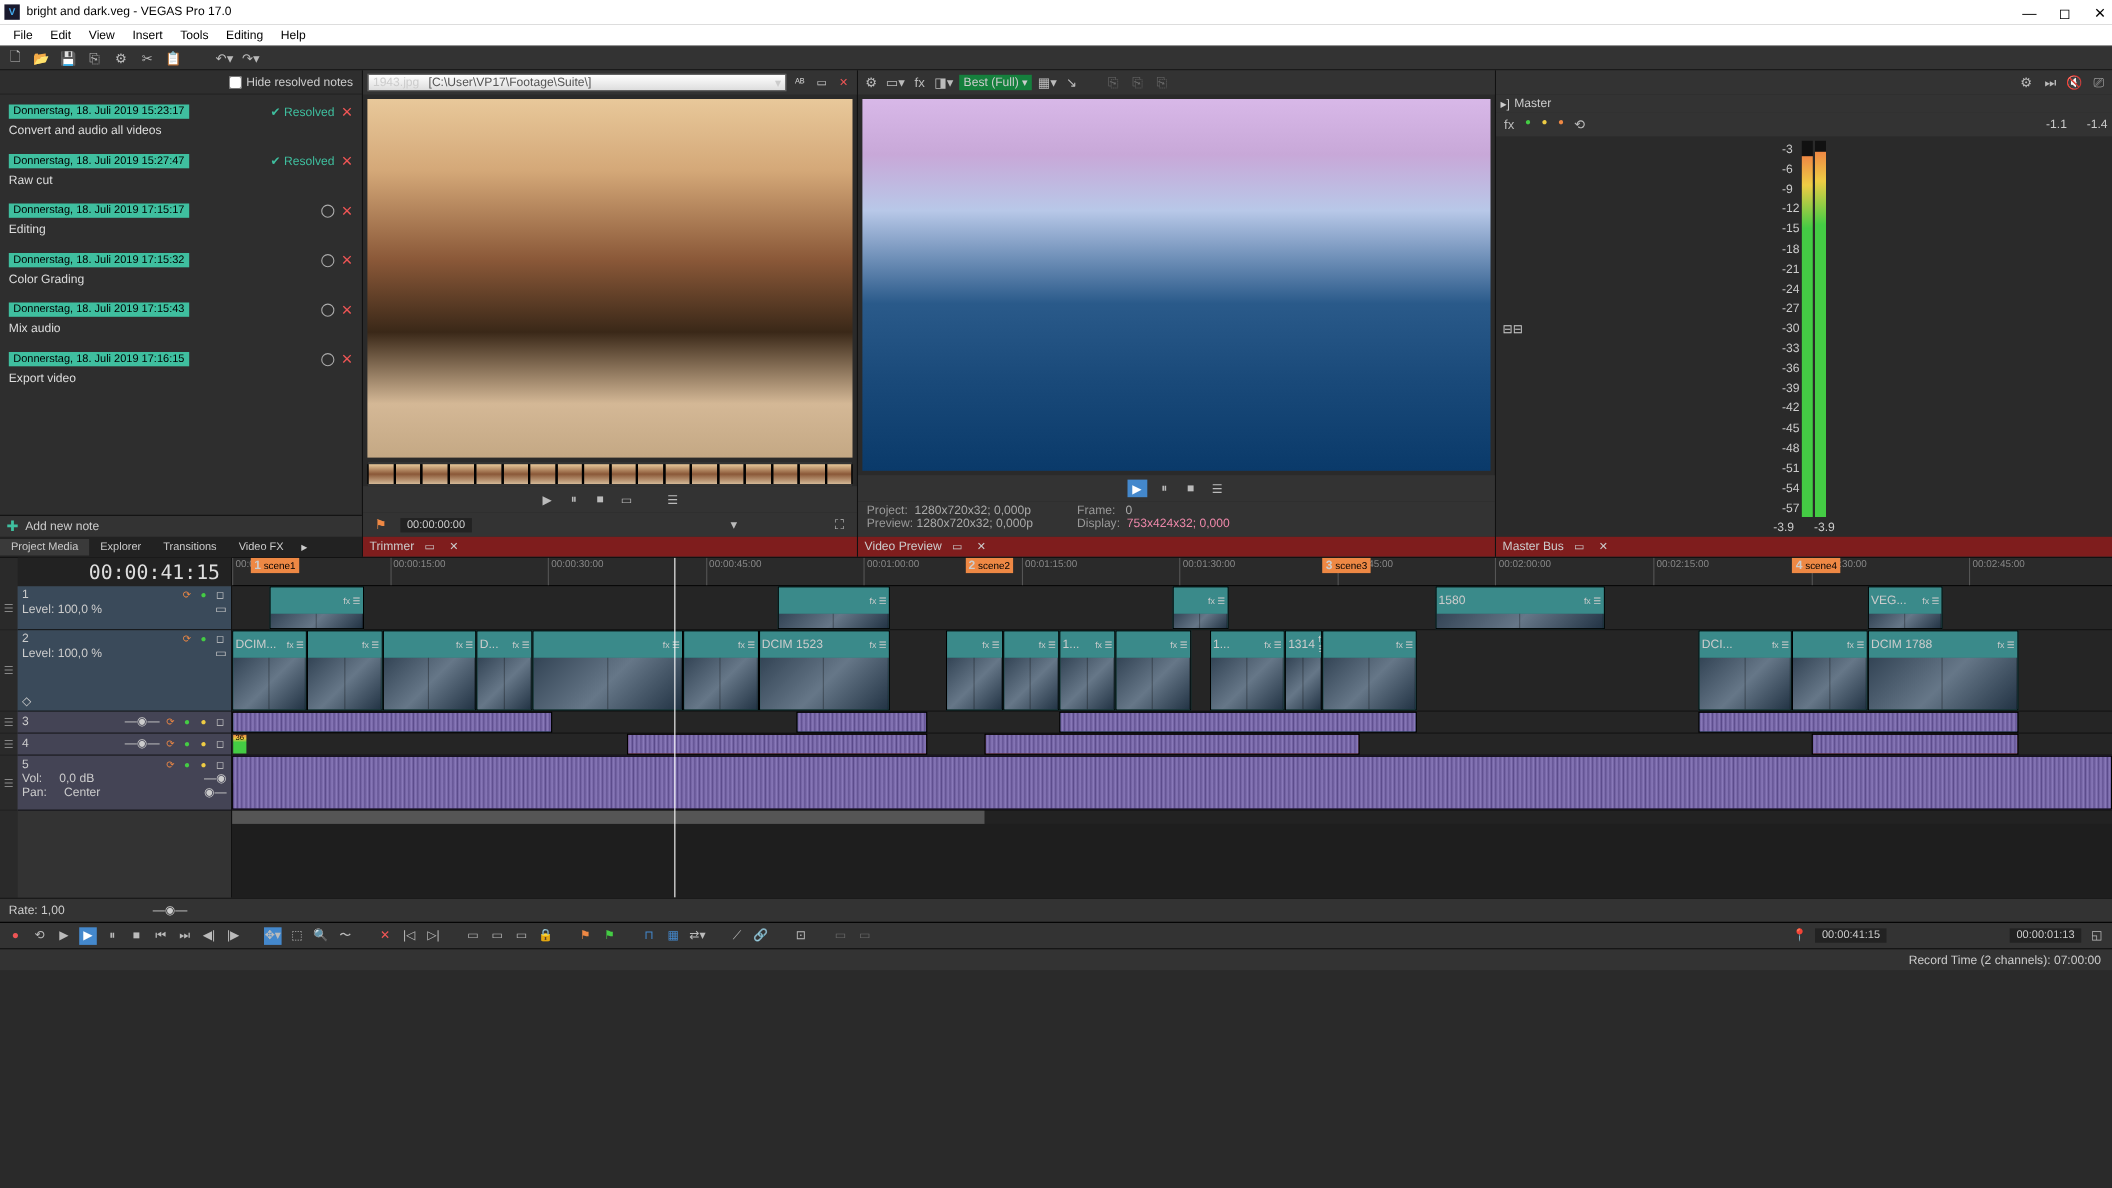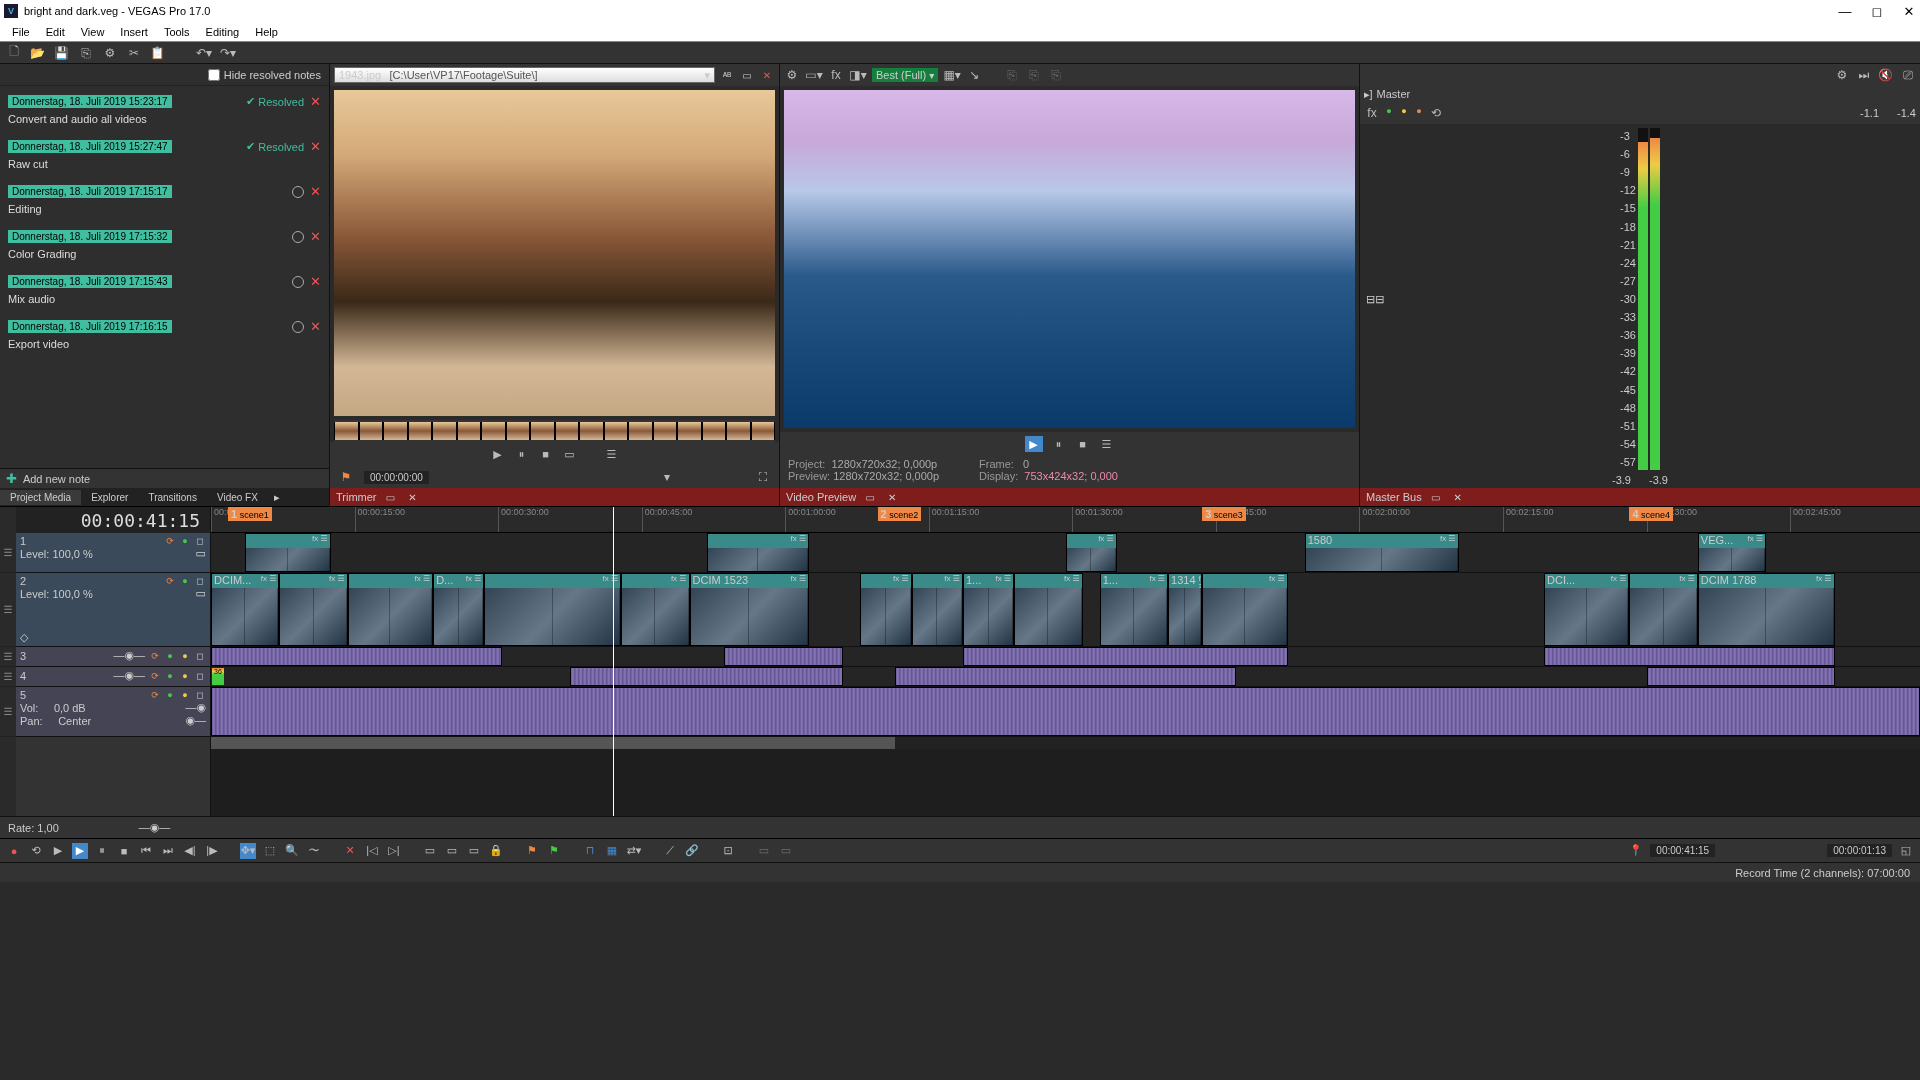--- a/index.html
+++ b/index.html
@@ -85,21 +85,21 @@
 .ruler{height:26px;background:#2a2a2a;border-bottom:1px solid #000;position:relative;display:flex}
 .ruler-mark{position:absolute;top:0;font-size:9px;color:#888;border-left:1px solid #555;padding-left:2px;height:100%}
 .marker{position:absolute;top:0;font-size:9px;padding:1px 3px}
 .marker.orange{background:#e84;color:#000}
 .track-lane{position:relative;border-bottom:1px solid #111;background:#252525}
 .track-lane.v1{height:40px}
 .track-lane.v2{height:74px}
 .track-lane.a{height:20px}
 .track-lane.abig{height:50px}
 .clip{position:absolute;top:0;bottom:0;border:1px solid #000;display:flex;flex-direction:column;overflow:hidden}
-.clip-title{height:14px;font-size:9px;padding:0 2px;color:#fff;display:flex;align-items:flex-start;gap:3px;background:rgba(0,0,0,.3)}
+.clip-title{height:14px;font-size:9px;padding:12px 2px;color:#fff;display:flex;align-items:center;gap:3px;background:rgba(0,0,0,.3)}
 .clip.teal{background:#2a6a6a}
 .clip.teal .clip-title{background:#3a8a8a}
 .clip.purple{background:#4a3a6a}
 .clip.purple .clip-title{background:#5a4a8a}
 .clip.red{background:#6a2a3a}
 .clip.red .clip-title{background:#8a3a4a}
 .clip.blue{background:#2a4a6a}
 .clip.blue .clip-title{background:#3a5a8a}
 .clip-thumb{flex:1;background:linear-gradient(135deg,#345,#678,#234);display:flex}
 .clip-thumb .th{flex:1;border-right:1px solid rgba(0,0,0,.3)}

